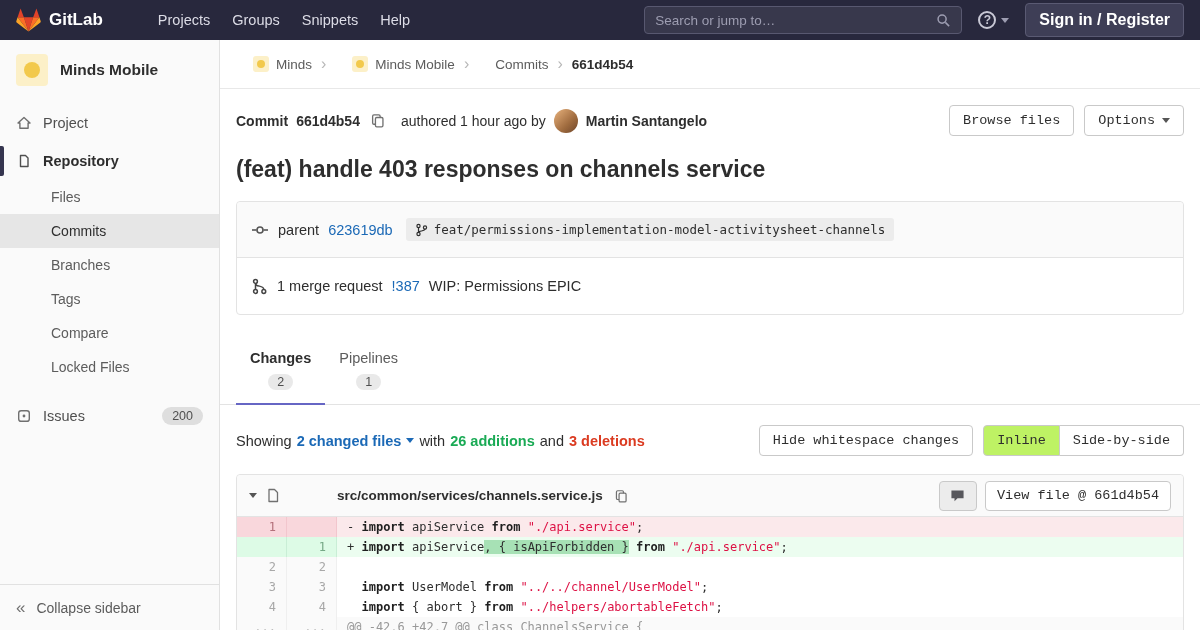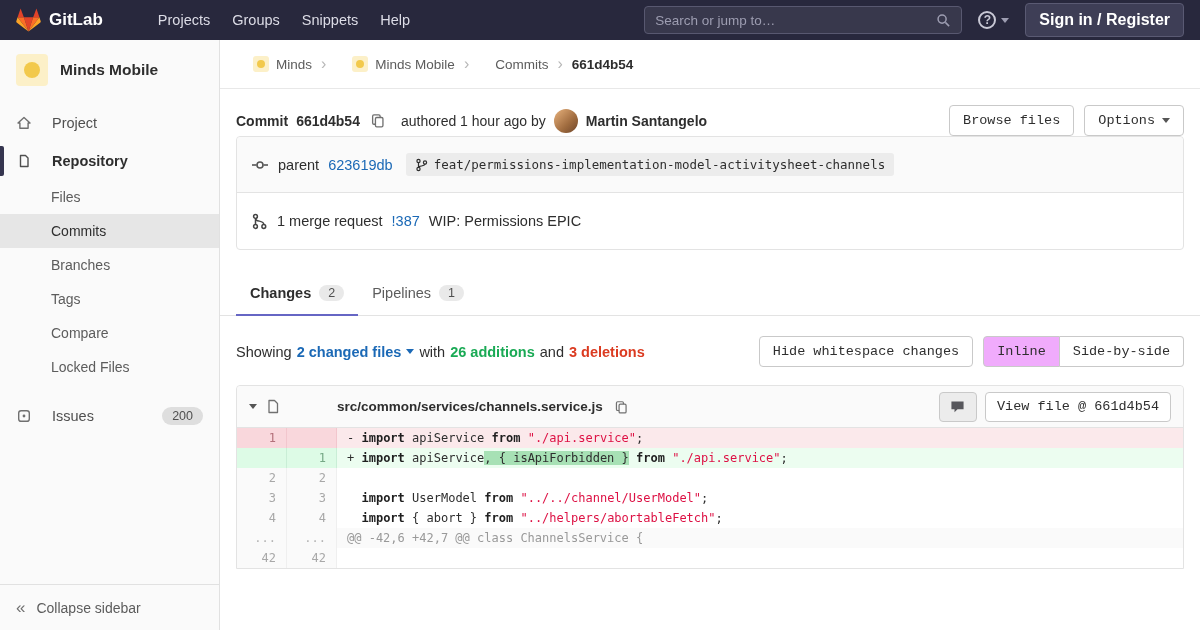--- a/index.html
+++ b/index.html
@@ -37,21 +37,21 @@
 
   
   .sidebar { position:fixed; top:40px; left:0; bottom:0; width:220px; background:#fafafa;
     border-right:1px solid #e1e1e1; display:flex; flex-direction:column; }
   .project-head { display:flex; align-items:center; gap:12px; padding:14px 16px;
     font-weight:bold; font-size:15.5px; color:#2e2e2e; }
   .avatar-sq { width:32px; height:32px; border-radius:4px; background:#fcf0c8;
     display:flex; align-items:center; justify-content:center; flex:none; }
   .avatar-sq::after { content:""; width:16px; height:16px; border-radius:50%; background:#f2c94c; }
   .side-nav { flex:1; padding-top:4px; overflow:hidden; }
-  .nav-item { display:flex; align-items:center; gap:20px; padding:11px 16px;
+  .nav-item { display:flex; align-items:center; gap:11px; padding:11px 16px;
     color:#4f4f4f; font-size:14.5px; position:relative; }
   .nav-item .ico { width:16px; display:flex; justify-content:center; flex:none; }
   .nav-item.section-active { color:#2e2e2e; font-weight:bold; }
   .nav-item.section-active::before { content:""; position:absolute; left:0; top:4px;
     bottom:4px; width:4px; background:#35354f; border-radius:0 2px 2px 0; }
   .subnav { list-style:none; }
   .subnav-item { display:block; padding:9px 16px 9px 51px; color:#5c5c5c; font-size:14px; }
   .subnav-item.active { background:#e6e6e6; color:#2e2e2e; }
   .issues-item { margin-top:12px; }
   .count-pill { margin-left:auto; background:#dedede; color:#4f4f4f; border-radius:10px;
@@ -76,40 +76,40 @@
   .commit-label, .commit-sha { font-weight:bold; color:#2e2e2e; }
   .copy-icon-btn { display:inline-flex; align-items:center; color:#707070; padding:0 2px; cursor:pointer; }
   .authored { color:#2e2e2e; margin-left:6px; }
   .author-avatar { width:24px; height:24px; border-radius:50%;
     background:linear-gradient(135deg,#e8b27d 0%,#a06c3f 60%,#6e452a 100%); flex:none; }
   .author-name { font-weight:bold; color:#2e2e2e; }
   .meta-actions { margin-left:auto; display:flex; gap:10px; }
   .btn { background:#fff; border:1px solid #c9c9c9; border-radius:4px; padding:7px 13px;
     font-size:13.5px; color:#2e2e2e; display:inline-flex; align-items:center; gap:7px;
     white-space:nowrap;font-family:Liberation Mono, monospace; }
-  .btn.active-toggle { background:#f0abfc; }
+  .btn.active-toggle { background:#bef264; }
   .btn-group { display:inline-flex; }
   .btn-group .btn:first-child { border-radius:4px 0 0 4px; }
   .btn-group .btn:last-child { border-radius:0 4px 4px 0; border-left:none; }
 
   .commit-title { font-size:23px; font-weight:bold; color:#2e2e2e; margin:20px 16px 18px 16px; }
 
   .commit-box { margin:0 16px; border:1px solid #e3e3e3; border-radius:4px; }
   .box-row { display:flex; align-items:center; gap:9px; padding:0 14px; height:56px;
     font-size:14.5px; color:#2e2e2e; }
   .box-row.parent-row { background:#fafafa; border-bottom:1px solid #e3e3e3;
     border-radius:4px 4px 0 0; }
   .link { color:#1b69b6; }
   .ref-pill { display:inline-flex; align-items:center; gap:6px; background:#ececec;
     padding:4px 9px; border-radius:3px; font-family:"DejaVu Sans Mono", monospace;
     font-size:12.5px; color:#2e2e2e; margin-left:4px; }
 
   .tabs { display:flex; border-bottom:1px solid #e3e3e3; margin-top:22px; padding:0 16px; }
   .tab { padding:13px 14px; display:flex; gap:8px; align-items:center; color:#5c5c5c;
-    font-size:14.5px; border-bottom:2px solid transparent; margin-bottom:-1px; }
+    font-size:14.5px; border-bottom:2px solid transparent; margin-bottom:-1px;flex-direction:column; }
   .tab.active { color:#2e2e2e; font-weight:bold; border-bottom-color:#6666c4; }
   .count-badge { background:#e9e9e9; border-radius:10px; padding:1px 9px; font-size:12.5px;
     color:#4f4f4f; font-weight:normal; }
 
   .summary-row { display:flex; align-items:center; padding:0 16px; margin:20px 0 18px 0;
     font-size:14.5px; }
   .summary-left { display:flex; align-items:center; gap:5px; }
   .files-dropdown { color:#1b69b6; font-weight:bold; display:inline-flex; align-items:center; gap:5px; }
   .add-count { color:#1aaa55; font-weight:bold; }
   .del-count { color:#db3b21; font-weight:bold; }
@@ -261,20 +261,21 @@
     <a class="author-name">Martin Santangelo</a>
     <div class="meta-actions">
       <button class="btn">Browse files</button>
       <button class="btn">
         <span>Options</span>
         <span class="caret dark"></span>
       </button>
     </div>
   </div>
 
+  <h1 class="commit-title">(feat) handle 403 responses on channels service</h1>
 
   <div class="commit-box">
     <div class="box-row parent-row">
       <svg class="icon" width="18" height="18" viewBox="0 0 18 18">
         <line x1="1" y1="9" x2="5.5" y2="9" stroke="#555" stroke-width="1.6"></line>
         <circle cx="9" cy="9" r="3" fill="none" stroke="#555" stroke-width="1.6"></circle>
         <line x1="12.5" y1="9" x2="17" y2="9" stroke="#555" stroke-width="1.6"></line>
       </svg>
       <span>parent</span>
       <a class="link">623619db</a>

